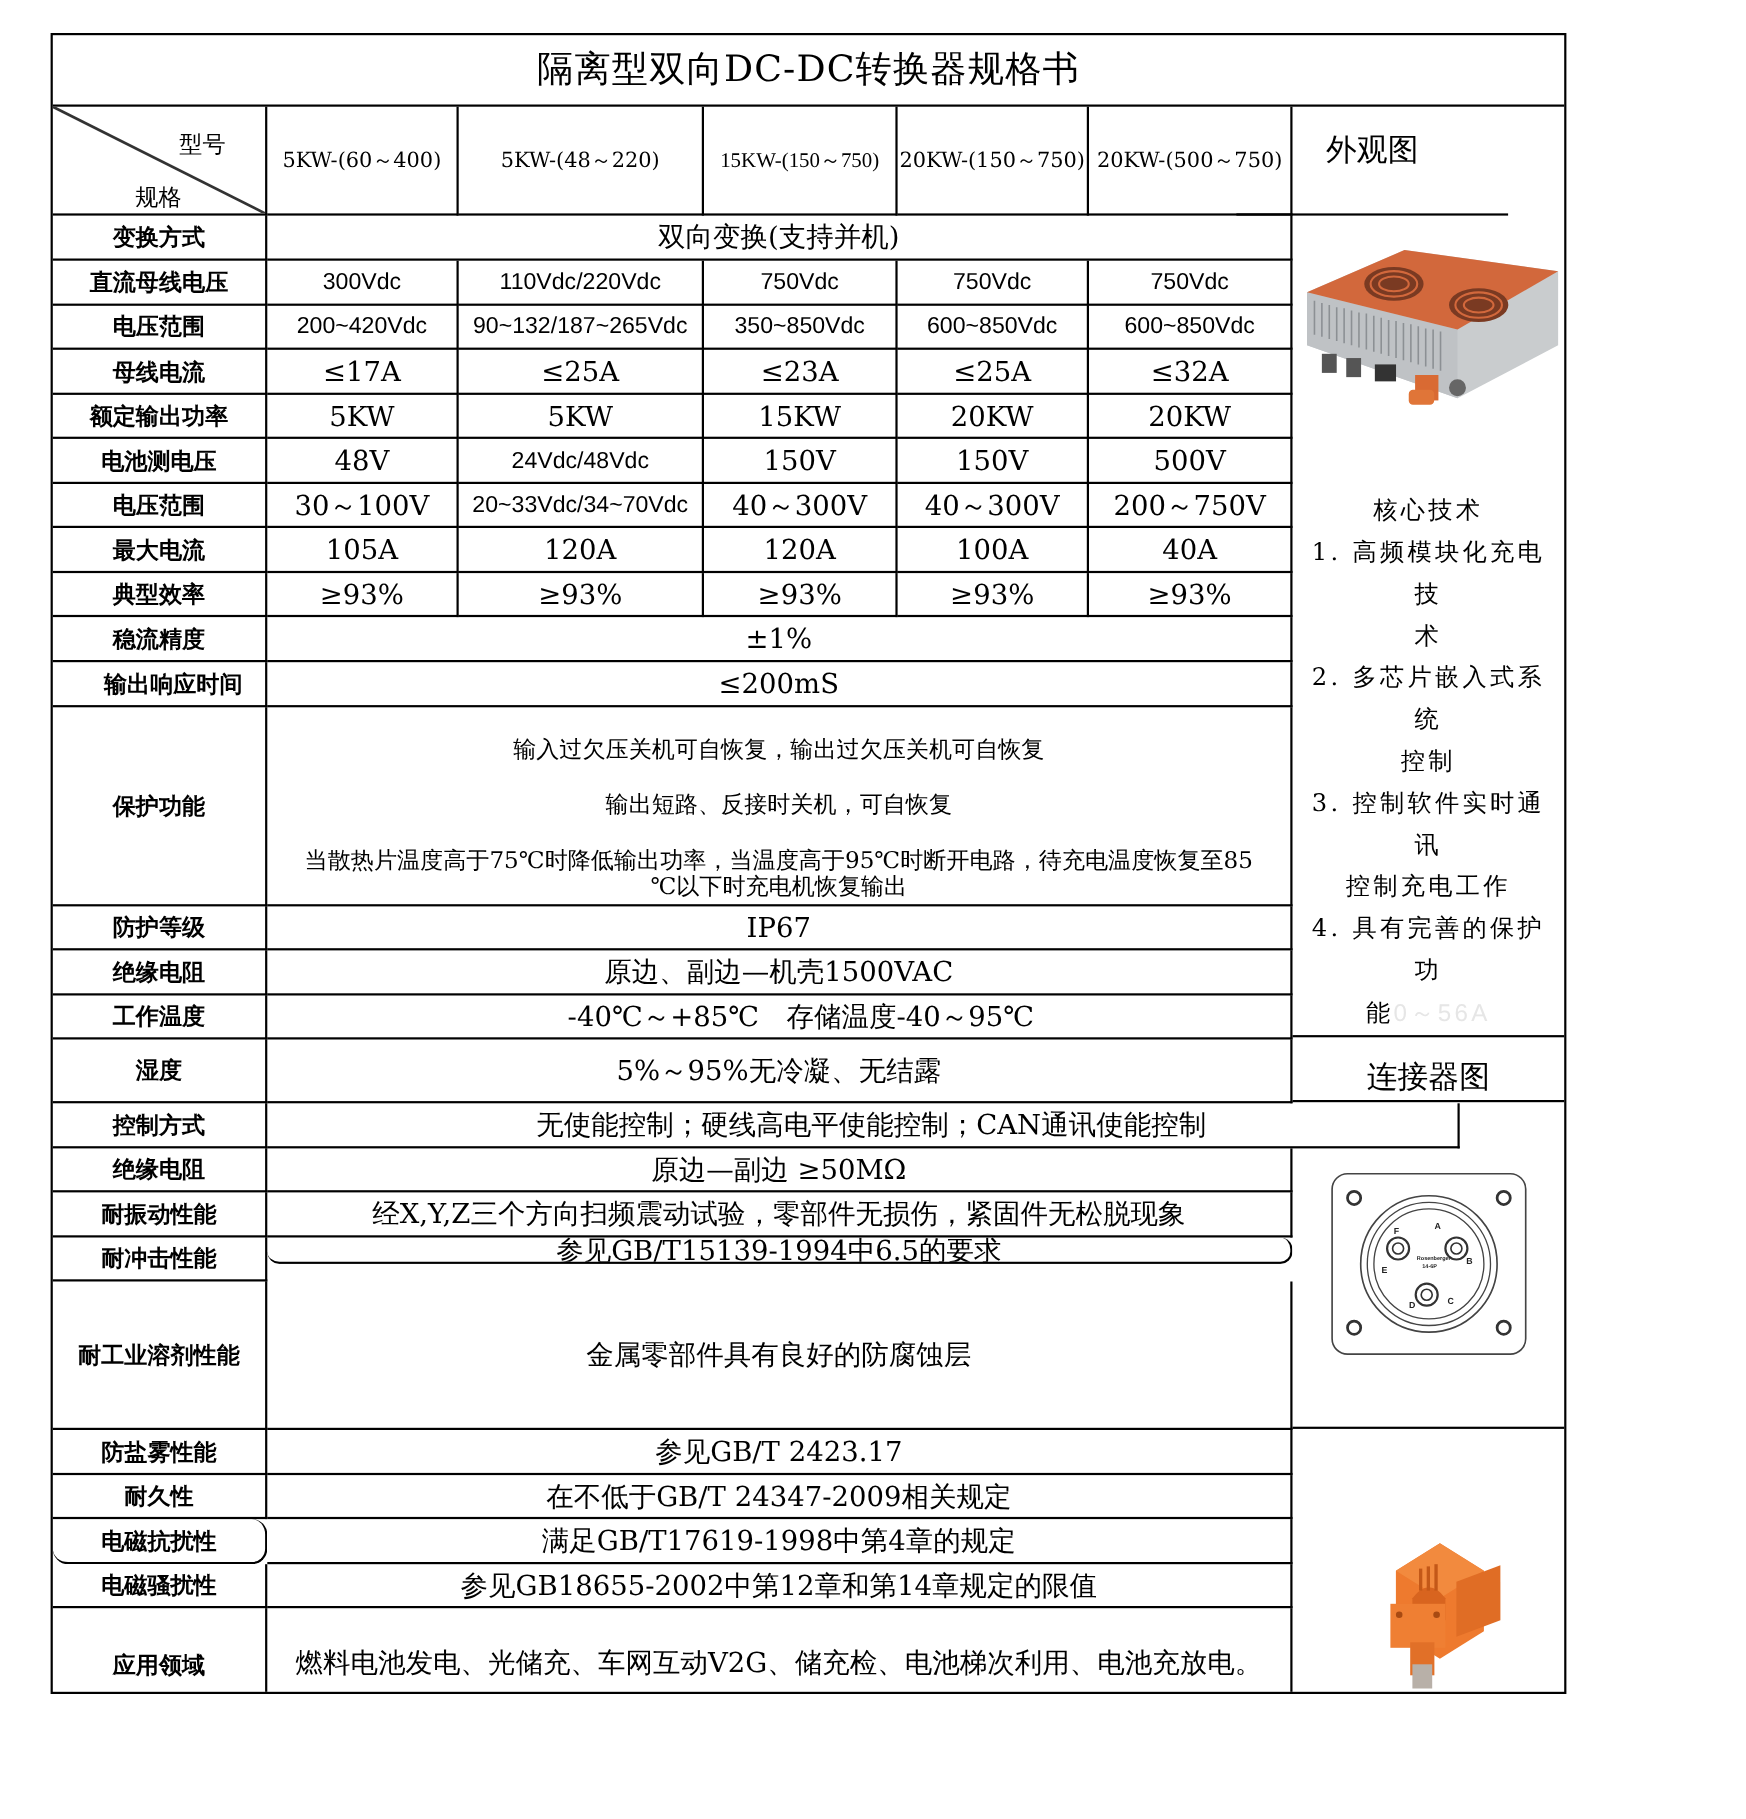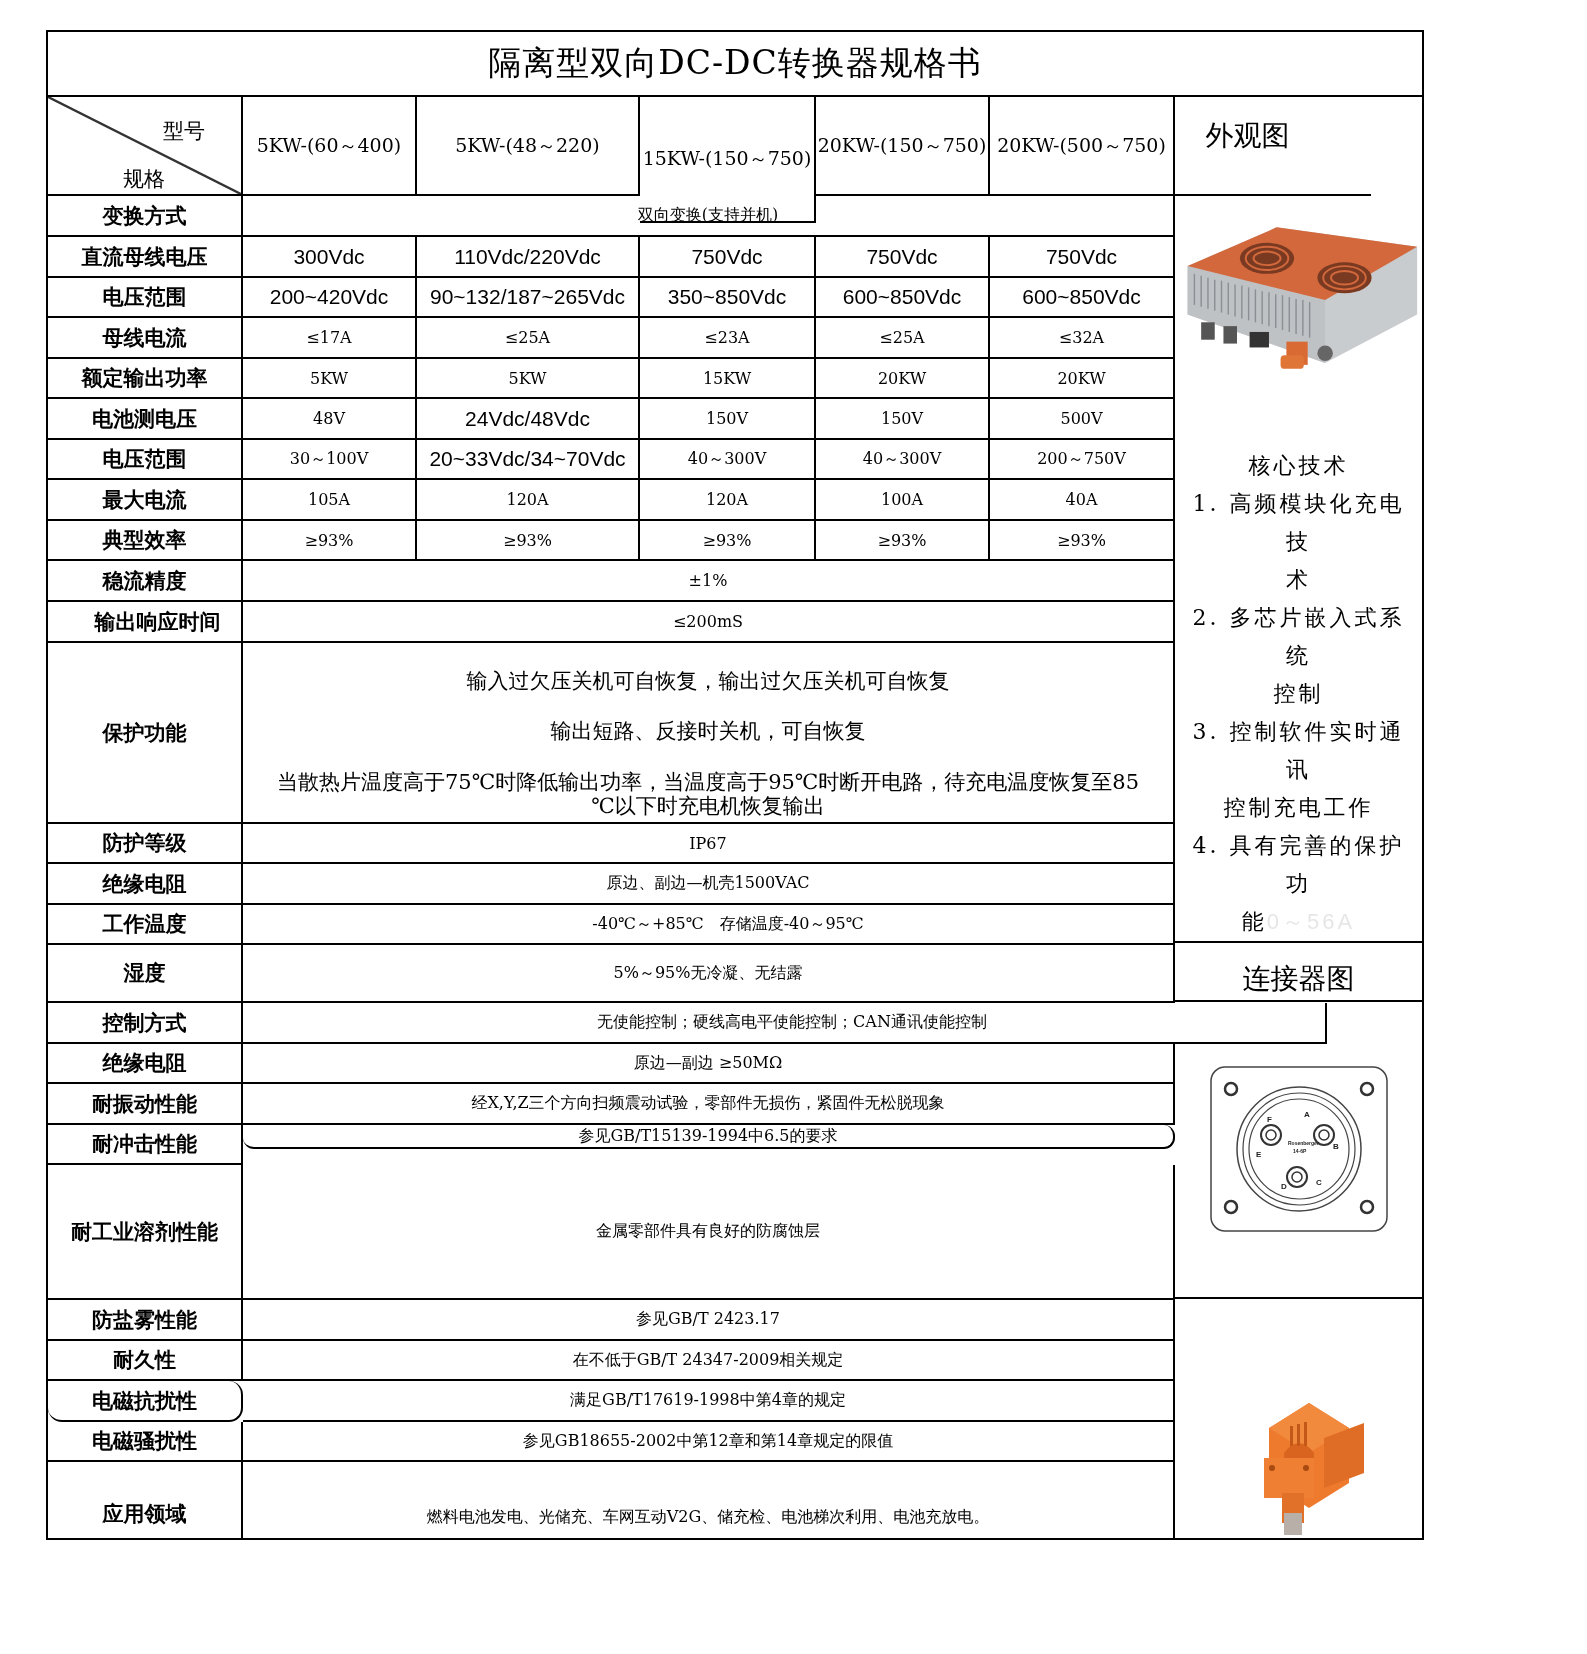--- a/index.html
+++ b/index.html
@@ -1,21 +1,21 @@
 <!DOCTYPE html>
 <html><head>
 <meta charset="utf-8">
 <style>
   html, body { margin:0; padding:0; background:#ffffff; }
   body { width:1587px; height:1654px; position:relative; font-family:"DejaVu Serif","Liberation Serif",serif; color:#000; }
   .sheet { position:absolute; left:46px; top:30px; width:1378px; height:1510px; border:2px solid #000; box-sizing:border-box; }
   .cell { position:absolute; box-sizing:border-box; border-right:2px solid #000; border-bottom:2px solid #000; display:flex; align-items:center; justify-content:center; text-align:center; overflow:hidden; }
   .title { font-size:33px; letter-spacing:1px; }
   .label { font-weight:bold; font-size:21px; }
-  .val { font-size:16px; }
+  .val { font-size:25px; }
   .sans { font-family:"Liberation Sans","DejaVu Sans",sans-serif; font-size:21px; }
   .model { font-size:19px; white-space:nowrap; }
   .side-title { font-size:28px; }
   .prot { flex-direction:column; font-size:21px; line-height:1.15; }
   .prot div { margin:0 0; }
   .tech { flex-direction:column; align-items:flex-start; justify-content:flex-start; font-size:22px; line-height:38px; letter-spacing:3px; padding:0 6px; }
   .tech .center { align-self:center; }
   .ghost { color:#e6e6e6; font-family:"Liberation Sans",sans-serif; }
   .diag-line { position:absolute; left:0; top:0; width:100%; height:100%; }
 </style>
@@ -29,21 +29,21 @@
   <div class="cell" style="left:0;top:65px;width:195px;height:99px;">
     <svg class="diag-line" viewBox="0 0 195 99" preserveAspectRatio="none">
       <line x1="0" y1="0" x2="195" y2="99" stroke="#333" stroke-width="2.5"></line>
     </svg>
     <span style="position:absolute;left:115px;top:20px;font-size:21px;">型号</span>
     <span style="position:absolute;left:75px;top:68px;font-size:21px;">规格</span>
   </div>
 
   <div class="cell model" style="left:195px;top:65px;width:174px;height:99px;">5KW-(60～400)</div>
   <div class="cell model" style="left:369px;top:65px;width:223px;height:99px;">5KW-(48～220)</div>
-  <div class="cell model" style="left:592px;top:65px;width:176px;height:126px;">15KW-(150～750)</div>
+  <div class="cell model" style="left:592px;top:65px;width:176px;height:99px;font-family:Liberation Serif, serif;">15KW-(150～750)</div>
   <div class="cell model" style="left:768px;top:65px;width:174px;height:99px;">20KW-(150～750)</div>
   <div class="cell model" style="left:942px;top:65px;width:185px;height:99px;">20KW-(500～750)</div>
   <div class="cell side-title" style="left:1076px;top:65px;width:247px;height:99px;border-right:none;align-items:flex-start;padding-top:20px;">外观图</div>
 
   <div id="rows">
       <div class="cell label" style="left: 0px; top: 164px; width: 195px; height: 41px;">变换方式</div>
       <div class="cell val" style="left: 195px; top: 164px; width: 932px; height: 41px;">双向变换(支持并机)</div>
       <div class="cell label" style="left: 0px; top: 205px; width: 195px; height: 41px;">直流母线电压</div>
       <div class="cell val sans" style="left: 195px; top: 205px; width: 174px; height: 41px;">300Vdc</div>
       <div class="cell val sans" style="left: 369px; top: 205px; width: 223px; height: 41px;">110Vdc/220Vdc</div>

